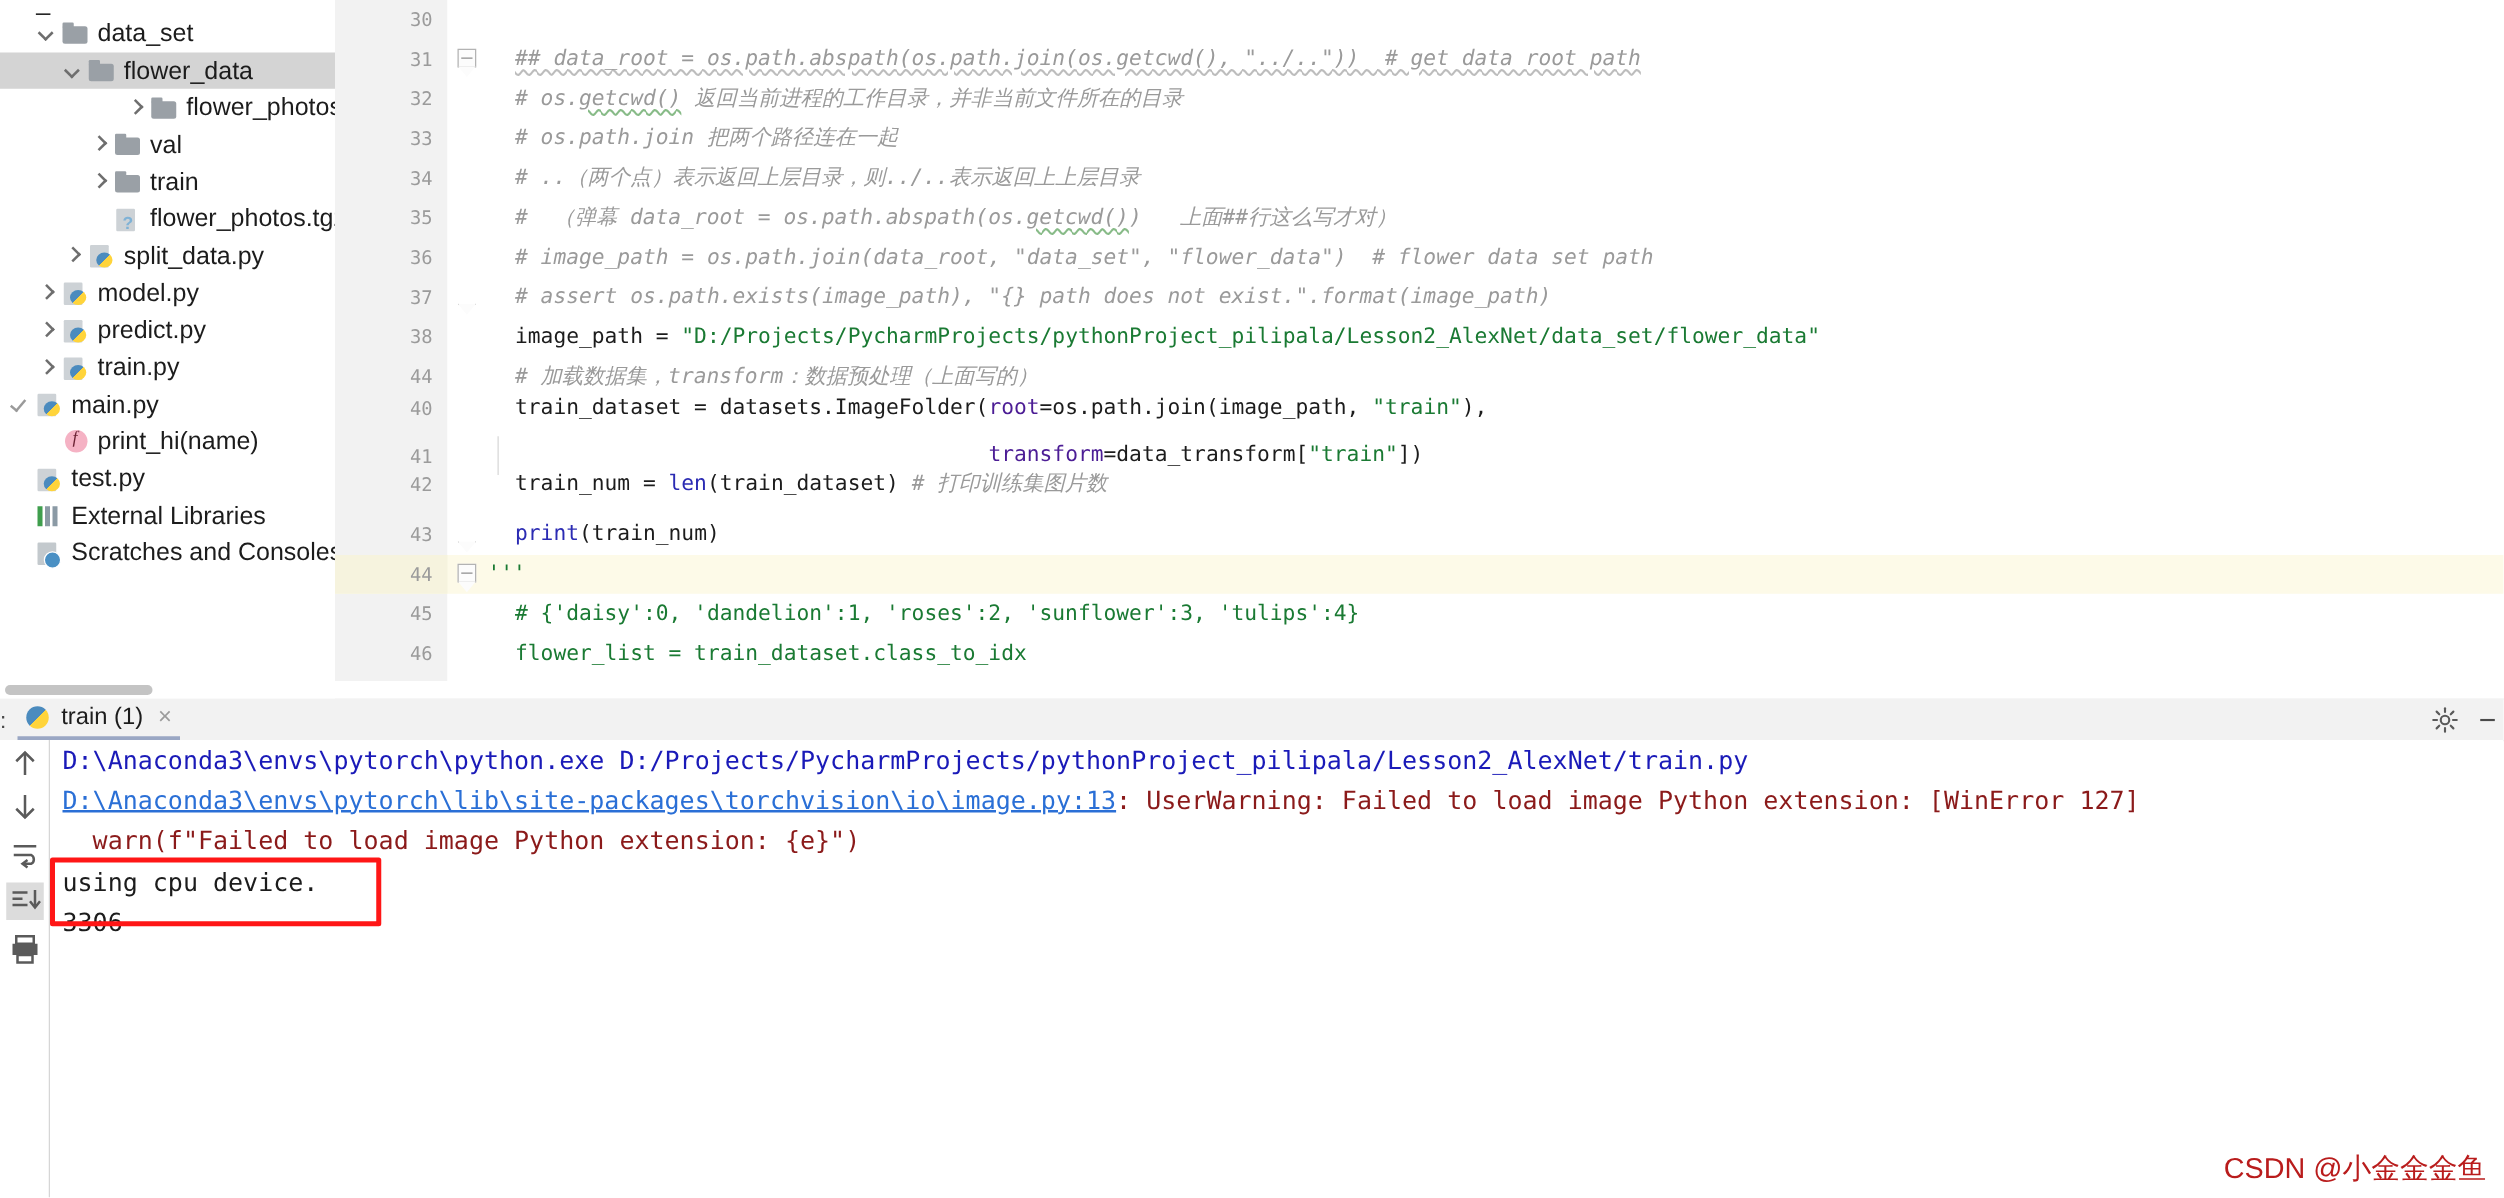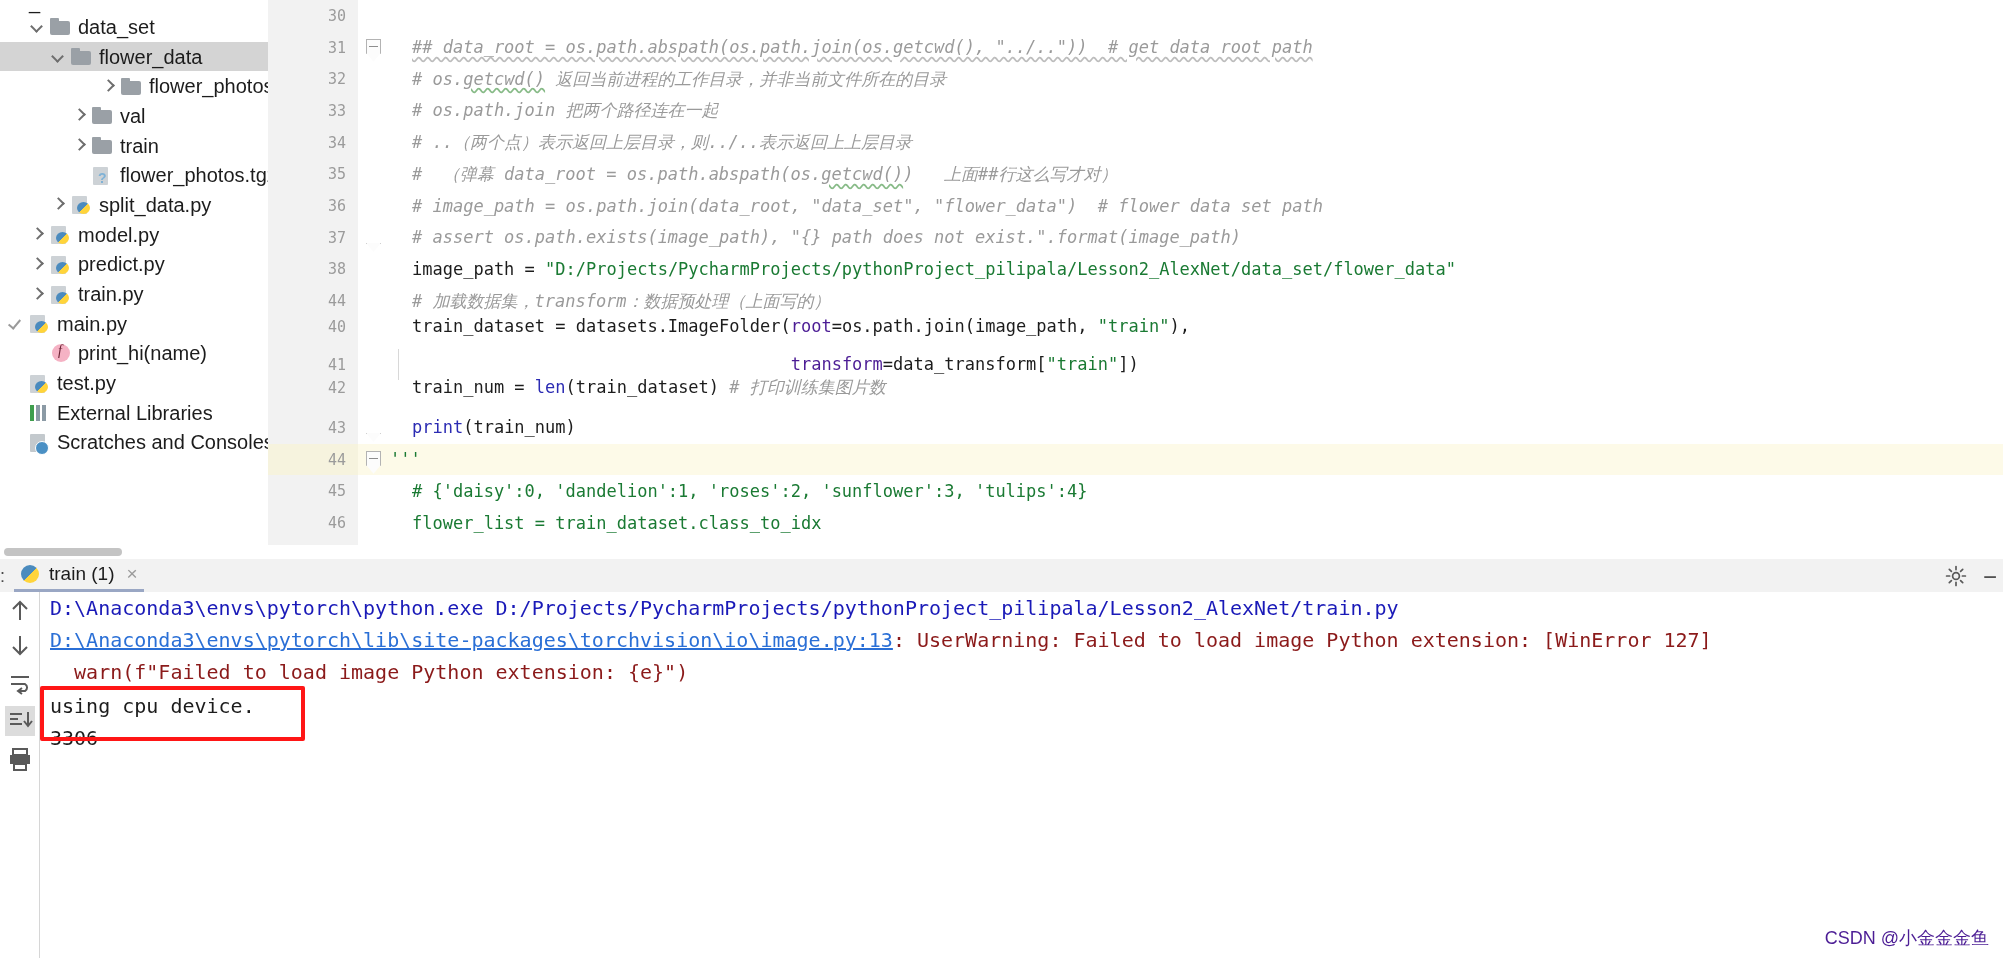--- a/index.html
+++ b/index.html
@@ -415,22 +415,22 @@
     left: 40px; top: 127px;
     width: 265px; height: 55px;
     border: 4px solid #ff1616;
     box-sizing: border-box;
     border-radius: 2px;
   }
 
   #watermark {
     position: absolute;
     right: 14px; bottom: 8px;
-    font-size: 18px;
-    color: #4c1d95;
+    font-size: 23px;
+    color: #b91c1c;
     font-family: "Liberation Sans", sans-serif;
   }
 </style>
 </head>
 <body>
 
 <div id="app">
 
   <div id="project-tree">
       <div class="tree-row" style="padding-left: 8px; height: 12px; align-items: flex-end;">

